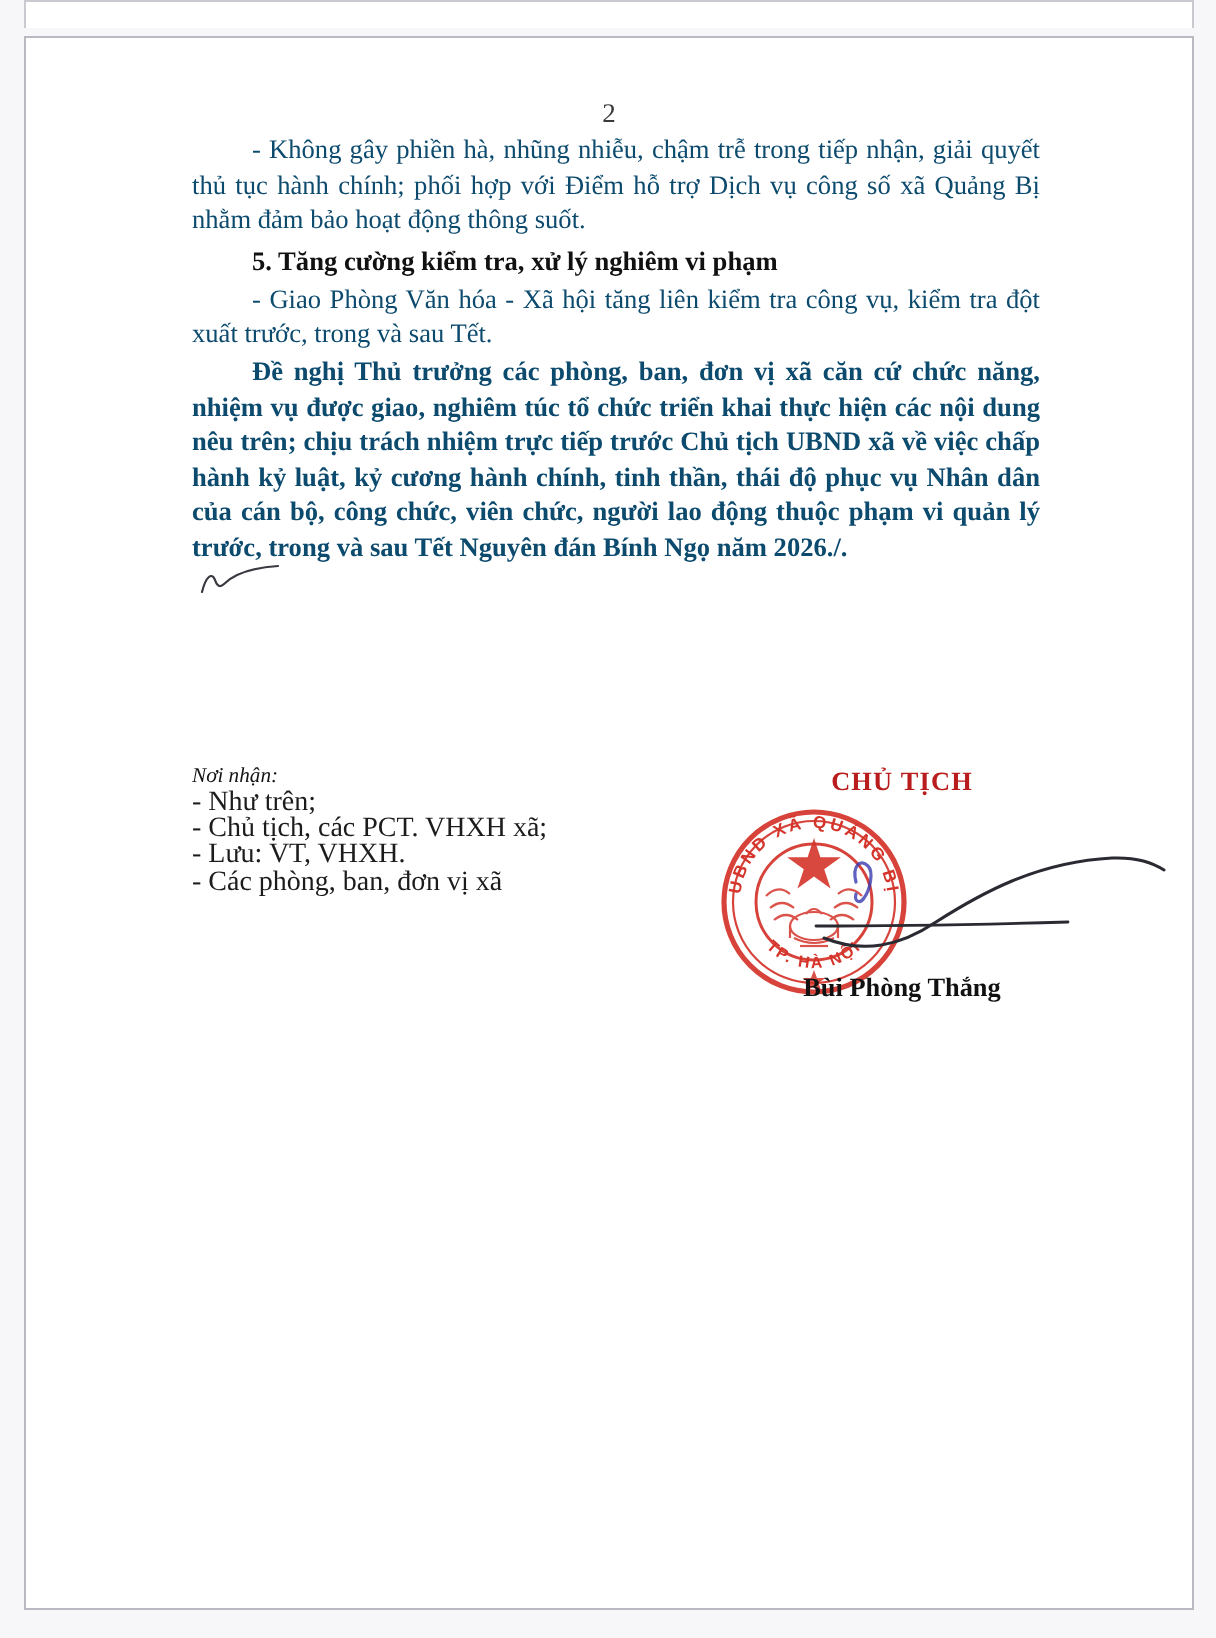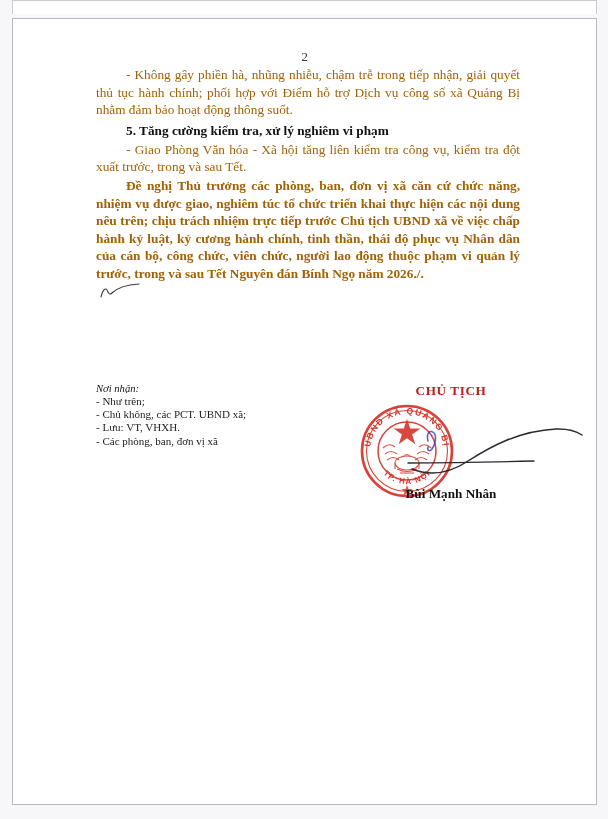--- a/index.html
+++ b/index.html
@@ -62,21 +62,21 @@
     top: 47px;
     width: 424px;
   }
 
   p.para {
     margin: 0 0 1.5px 0;
     font-size: 13.3px;
     line-height: 17.5px;
     text-align: justify;
     text-indent: 30px;
-    color: #a16207;
+    color: #0c4a6e;
     hyphens: none;
   }
 
   p.para.tight {
     margin-bottom: 0;
     font-weight: bold;
   }
 
   h3.section {
     margin: 3px 0 1px 0;
@@ -118,21 +118,21 @@
     width: 210px;
   }
   .recipients .title {
     font-size: 10.6px;
     font-weight: normal;
     font-style: italic;
     margin-bottom: 1px;
     color: #141414;
   }
   .recipients .r-item {
-    font-size: 11px;
+    font-size: 14px;
     line-height: 13.2px;
     color: #1c1c1c;
     white-space: nowrap;
   }
 
   .sign-area {
     position: absolute;
     left: 255px;
     top: 0;
     width: 200px;
@@ -199,21 +199,21 @@
         </svg>
       </span>
 
     </div>
 
     <div class="bottom-block">
 
       <div class="recipients">
         <div class="title">Nơi nhận:</div>
         <div class="r-item">- Như trên;</div>
-        <div class="r-item">- Chủ không, các PCT. UBND xã;</div>
+        <div class="r-item">- Chủ tịch, các PCT. VHXH xã;</div>
         <div class="r-item">- Lưu: VT, VHXH.</div>
         <div class="r-item">- Các phòng, ban, đơn vị xã</div>
       </div>
 
       <div class="sign-area">
 
         <div class="sign-title">CHỦ TỊCH</div>
 
         <div class="seal-wrap">
           <svg viewBox="0 0 100 100" width="100" height="100">
@@ -253,19 +253,19 @@
             </g>
           </svg>
         </div>
 
         <svg class="signature-wrap" viewBox="0 0 200 80">
           <path d="M6,62 C26,70 44,66 62,54 C84,40 112,24 150,22 C162,21.5 170,24 176,28" fill="none" stroke="#2a2a33" stroke-width="1.5" stroke-linecap="round"></path>
           <path d="M2,56 C40,56 92,55 128,54" fill="none" stroke="#2a2a33" stroke-width="1.4" stroke-linecap="round"></path>
           <path d="M22,34 C20,26 24,22 28,26 C31,29 29,38 26,42 C24,45 21,44 22,40" fill="none" stroke="#3a3ab0" stroke-width="1.6" stroke-linecap="round" opacity="0.8"></path>
         </svg>
 
-        <div class="sign-name">Bùi Mạnh Nhân</div>
+        <div class="sign-name">Bùi Phòng Thắng</div>
 
       </div>
     </div>
 
   </div>
 </div>
 
 </body></html>

